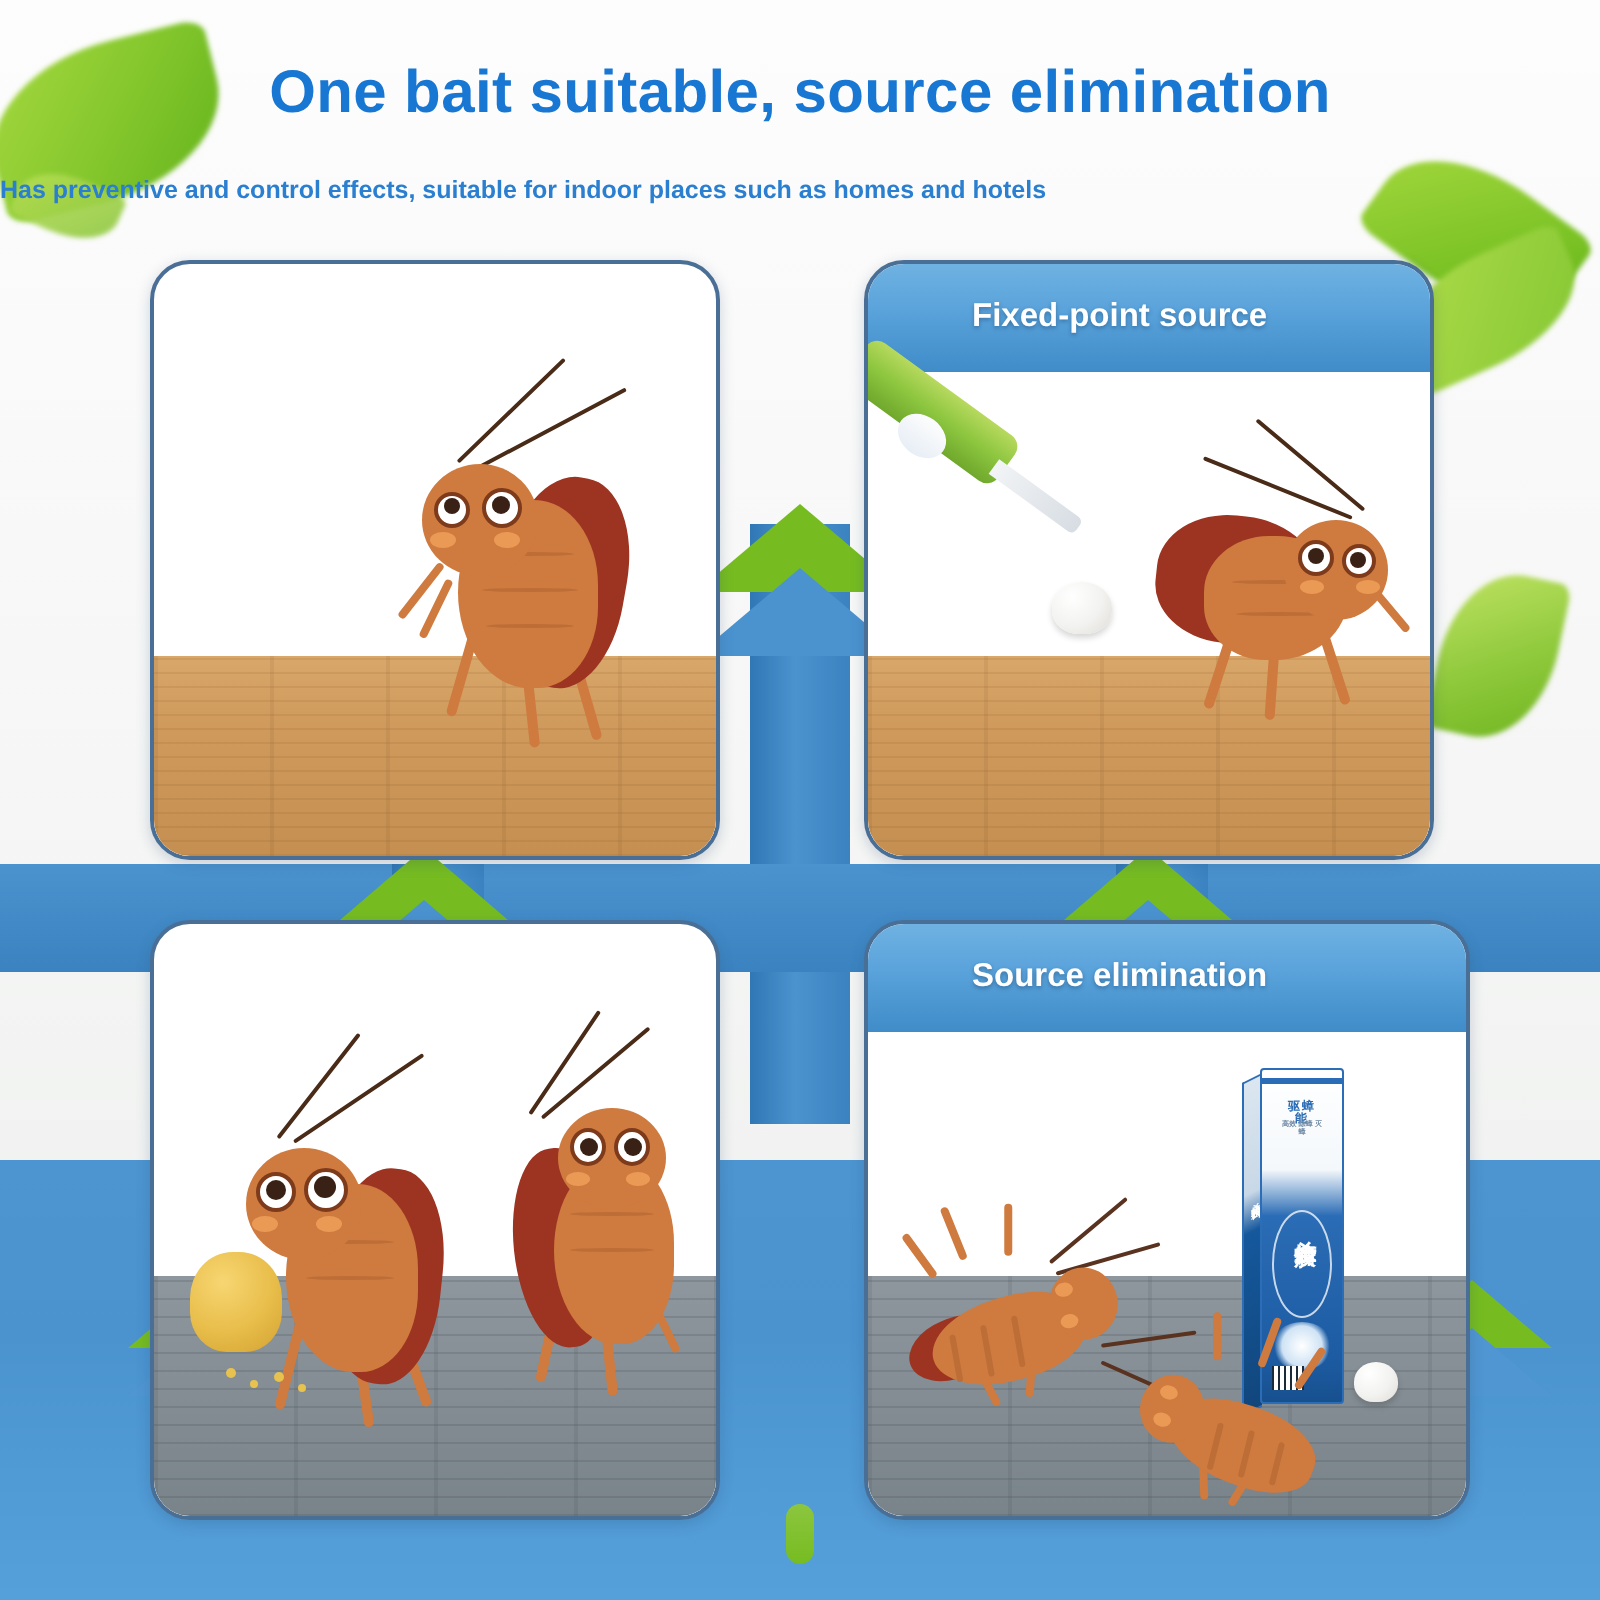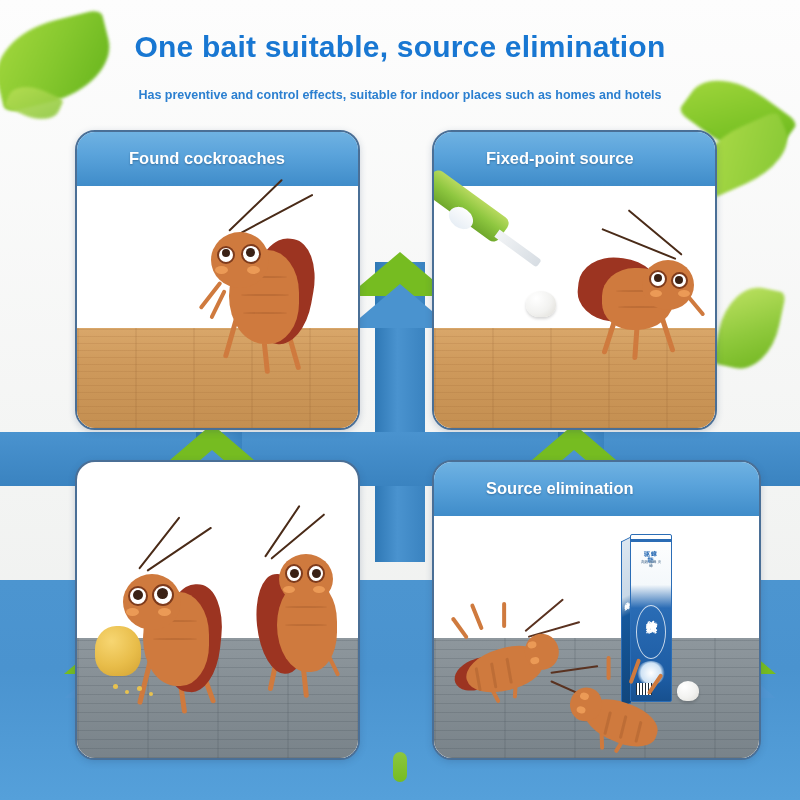--- a/index.html
+++ b/index.html
@@ -36,21 +36,21 @@
     width:14px; height:30px; border-radius:7px;
     background:linear-gradient(180deg,#8cc63f 0%,#76bc21 100%);
   }
 
   
   .title {
     position:absolute; top:30px; left:0; right:0; text-align:center;
     font-size:30px; font-weight:bold; color:#1877d2; letter-spacing:.2px;
   }
   .subtitle {
-    position:absolute; top:88px; left:0; right:0; text-align:center;
+    position:absolute; top:88px; left:0; right:0; 
     font-size:12.5px; font-weight:bold; color:#2b7fd0;
   }
 
   
   .card {
     position:absolute; border:2px solid #4a6f96; border-radius:20px;
     overflow:hidden; background:#fff;
     box-shadow:0 2px 7px rgba(40,70,110,.22);
   }
   .card-head {
@@ -187,25 +187,20 @@
   <div class="chev-notch" style="left:696px; top:664px; border-left-width:40px; border-right-width:40px; border-bottom-width:34px;
               border-bottom-color:#5096d2;"></div>
 
   <div class="green-sliver" style="bottom:18px;"></div>
 </div>
 
 <div class="title">One bait suitable, source elimination</div>
 <div class="subtitle">Has preventive and control effects, suitable for indoor places such as homes and hotels</div>
 
 <div class="card" style="left:75px; top:130px; width:285px; height:300px;">
-  <div class="card-head">
-    <div class="card-head-inner">
-      <span>Found cockroaches</span>
-    </div>
-  </div>
   <div class="card-body">
     <div class="floor-wood"></div>
 
     <div class="roach" style="left:108px; top:18px; width:150px; height:185px;">
 
       <div class="r-ant" style="left:44px; top:26px; width:74px; transform:rotate(-44deg);"></div>
       <div class="r-ant" style="left:52px; top:30px; width:86px; transform:rotate(-28deg);"></div>
 
       <div class="r-leg" style="left:52px; top:104px; width:5px; height:52px; transform:rotate(16deg);"></div>
       <div class="r-leg" style="left:74px; top:112px; width:5px; height:58px; transform:rotate(-6deg);"></div>
@@ -313,21 +308,21 @@
       <div class="r-eye" style="left:58px; top:34px; width:18px; height:19px;"></div>
       <div class="r-eye" style="left:80px; top:34px; width:18px; height:19px;"></div>
       <div class="r-pup" style="left:63px; top:39px; width:9px; height:9px;"></div>
       <div class="r-pup" style="left:85px; top:39px; width:9px; height:9px;"></div>
       <div class="r-cheek" style="left:56px; top:56px; width:12px; height:7px;"></div>
       <div class="r-cheek" style="left:86px; top:56px; width:12px; height:7px;"></div>
     </div>
   </div>
 </div>
 
-<div class="card" style="left:432px; top:460px; width:329px; height:300px;">
+<div class="card" style="left:432px; top:460px; width:303px; height:300px;">
   <div class="card-head">
     <div class="card-head-inner">
       <span>Source elimination</span>
     </div>
   </div>
   <div class="card-body">
     <div class="floor-gray"></div>
 
     <div class="box-wrap" style="left:196px; top:18px; width:42px; height:168px;">
       <div class="box-side">

